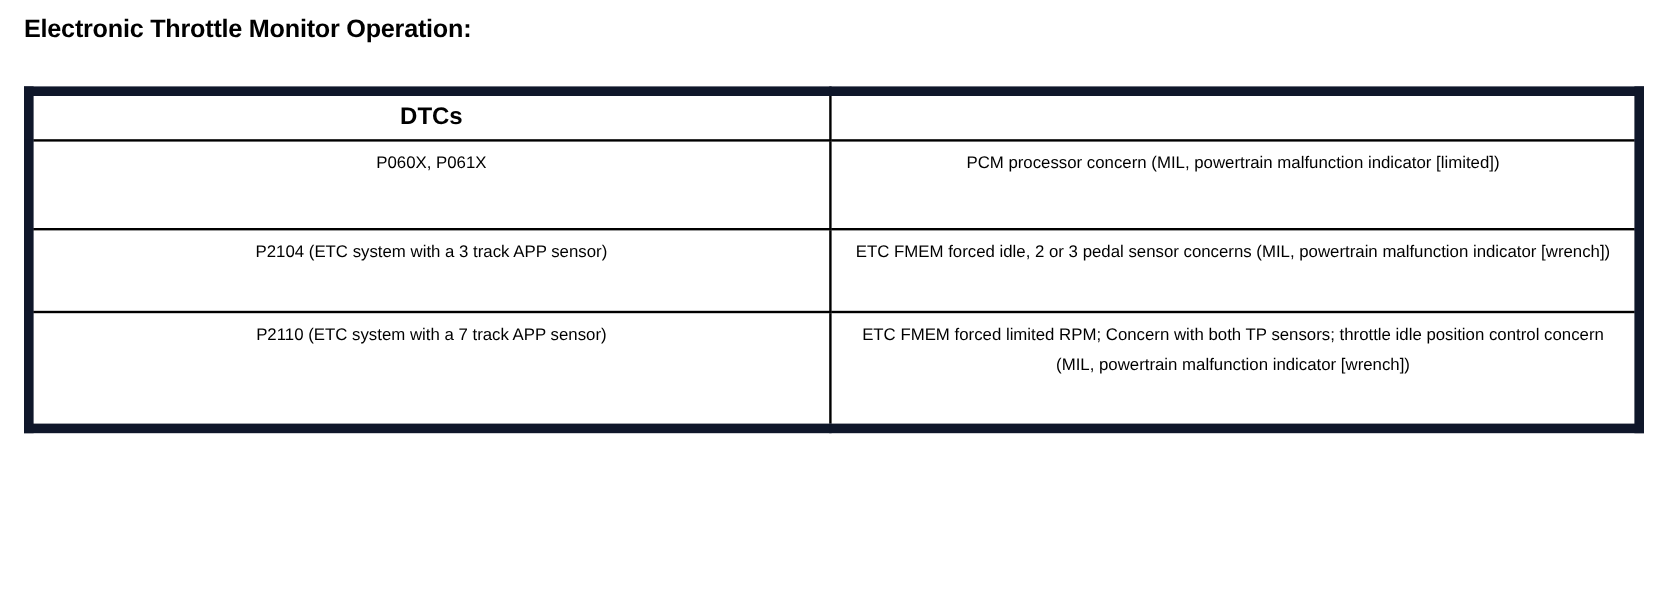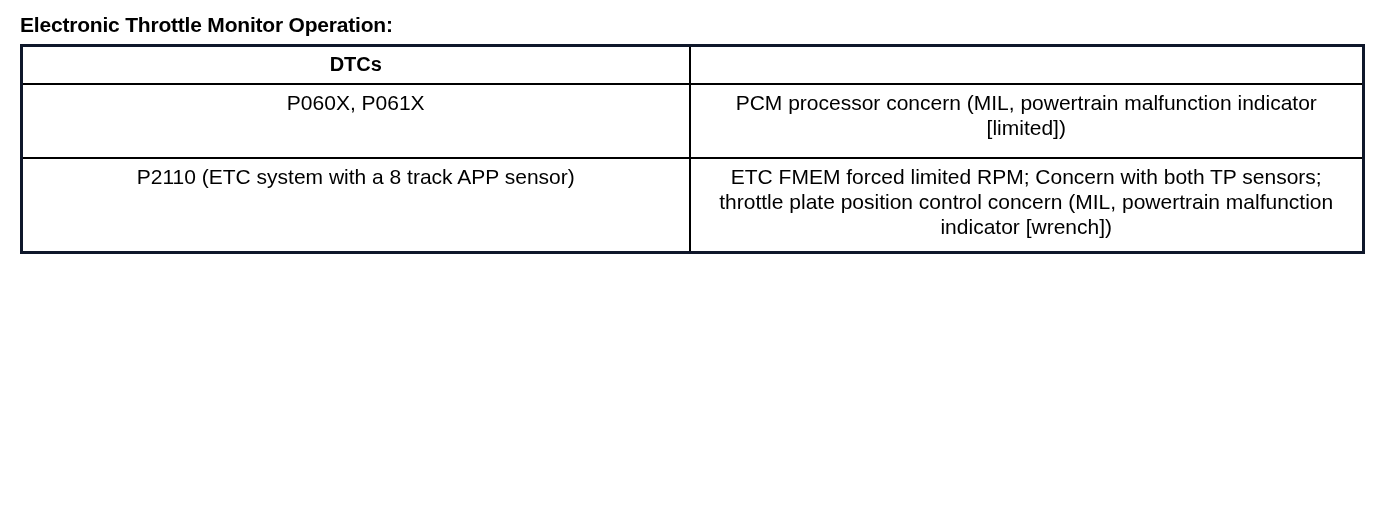--- a/index.html
+++ b/index.html
@@ -26,33 +26,33 @@
     top: 12px;
     font-size: 21px;
     font-weight: bold;
     letter-spacing: -0.2px;
     line-height: 26px;
     white-space: nowrap;
   }
   .dtc-table {
     position: absolute;
     left: 20px;
-    top: 44px;
+    top: 72px;
     width: 1342px;
     border-collapse: collapse;
     table-layout: fixed;
-    border: 3px solid #0f172a;
+    border: 8px solid #0f172a;
   }
   .dtc-table td,
   .dtc-table th {
     border: 2px solid #000000;
     padding: 5px 10px 5px 10px;
     text-align: center;
     vertical-align: top;
-    font-size: 21px;
+    font-size: 14px;
     line-height: 25px;
     font-weight: normal;
     color: #000000;
   }
   .col-dtc   { width: 668px; }
   .col-desc  { width: 674px; }
 
   .dtc-table thead th {
     font-weight: bold;
     font-size: 20px;
@@ -82,20 +82,24 @@
       <tr>
         <th>DTCs</th>
         <th class="cell-empty"></th>
       </tr>
     </thead>
     <tbody>
       <tr class="row-h1">
         <td>P060X, P061X</td>
         <td>PCM processor concern (MIL, powertrain malfunction indicator [limited])</td>
       </tr>
+      <tr class="row-h2">
+        <td>P2104 (ETC system with a 3 track APP sensor)</td>
+        <td>ETC FMEM  forced idle, 2 or 3 pedal sensor concerns (MIL, powertrain malfunction indicator [wrench])</td>
+      </tr>
       <tr class="row-h4">
-        <td>P2110 (ETC system with a 8 track APP sensor)</td>
-        <td>ETC FMEM  forced limited RPM; Concern with both TP sensors; throttle plate position control concern (MIL, powertrain malfunction indicator [wrench])</td>
+        <td>P2110 (ETC system with a 7 track APP sensor)</td>
+        <td>ETC FMEM  forced limited RPM; Concern with both TP sensors; throttle idle position control concern (MIL, powertrain malfunction indicator [wrench])</td>
       </tr>
     </tbody>
   </table>
 
 </div>
 
 </body></html>

